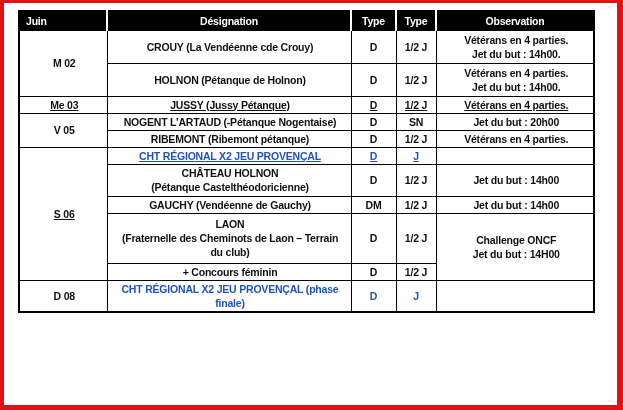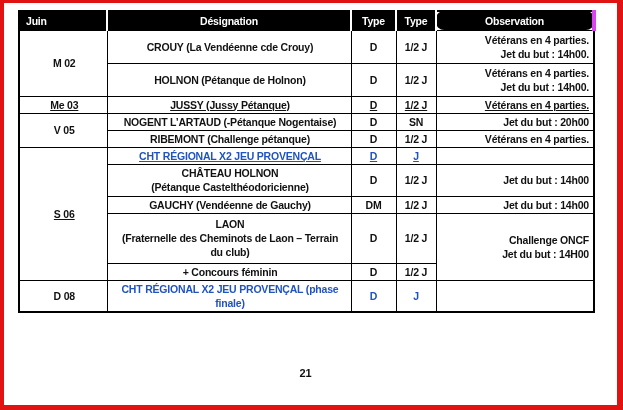--- a/index.html
+++ b/index.html
@@ -35,26 +35,26 @@
     vertical-align: middle;
     overflow: hidden;
   }
   .cal-table th {
     background: #000;
     color: #fff;
     height: 19px;
     padding: 1px 3px;
     border-right: 2px solid #fff;
   }
-  .cal-table th:last-child { border-right: 4px solid #d946ef; border-radius: 8px; }
+  .cal-table th:last-child { border-right: 1px solid #d946ef; }
   .cal-table th.h-left { text-align: left; padding-left: 6px; }
   td.date-col   { text-align: center; padding: 1px 4px 1px 6px; }
   td.desig-col  { text-align: center; padding: 1px 4px 1px 6px; }
   td.forme-col, td.type-col { text-align: center; padding: 1px 2px; }
-  td.obs-col    { text-align: right; padding: 1px 4px 1px 7px; }
+  td.obs-col    { text-align: center; padding: 1px 4px 1px 7px; }
   tr.rh-33 td { height: 33px; }
   tr.rh-16 td { height: 16px; text-decoration: underline; }
   tr.rh-17 td { height: 17px; }
   tr.rh-32 td { height: 32px; }
   tr.rh-50 td { height: 50px; }
   .blue td.desig-col, .blue td.forme-col, .blue td.type-col,
   td.blue-cell { color: #1f52c2; }
   .page-number {
     position: absolute;
     left: 14px;
@@ -134,21 +134,21 @@
         </td>
         <td class="forme-col">D</td>
         <td class="type-col">SN</td>
         <td class="obs-col">
           <div>Jet du but : 20h00</div>
         </td>
       </tr>
 
       <tr class="rh-17">
         <td class="desig-col">
-          <div>RIBEMONT (Challenge pétanque)</div>
+          <div>RIBEMONT (Ribemont pétanque)</div>
         </td>
         <td class="forme-col">D</td>
         <td class="type-col">1/2 J</td>
         <td class="obs-col">
           <div>Vétérans en 4 parties.</div>
         </td>
       </tr>
 
       <tr class="rh-16 blue">
         <td class="date-col" rowspan="5" style="color:#111">S 06</td>
@@ -212,15 +212,14 @@
           <div>finale)</div>
         </td>
         <td class="forme-col">D</td>
         <td class="type-col">J</td>
         <td class="obs-col"></td>
       </tr>
 
     </tbody>
   </table>
 
-  <div class="page-number">21</div>
 
 </div>
 
 </body></html>

